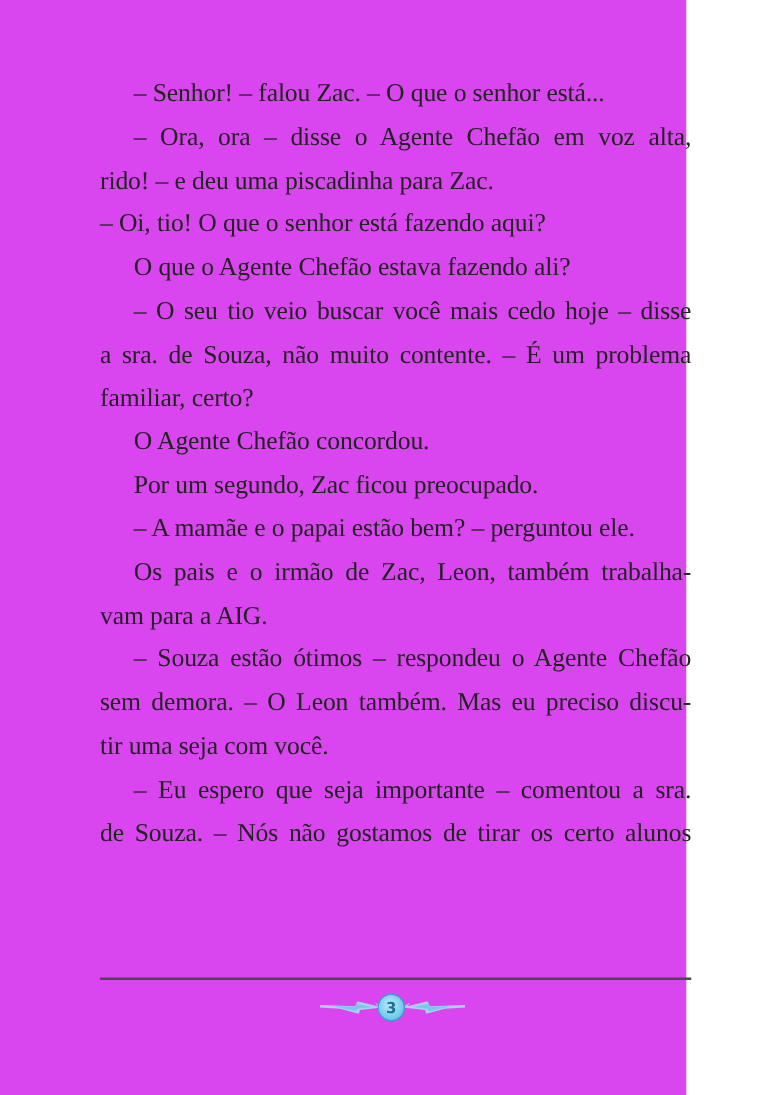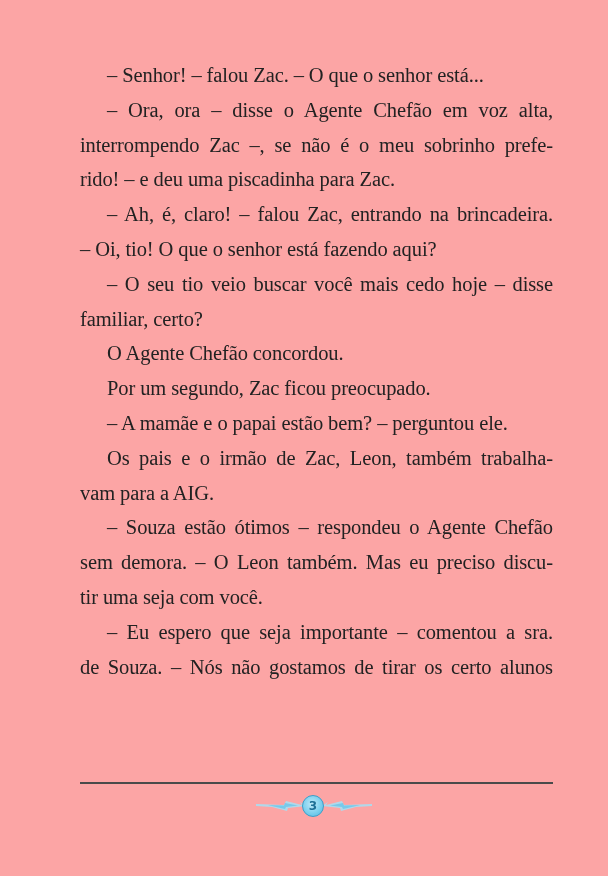--- a/index.html
+++ b/index.html
@@ -9,23 +9,23 @@
     }
     body {
       width: 608px;
       height: 876px;
       position: relative;
       overflow: hidden;
     }
     .page {
       position: absolute;
       left: 0; top: 0;
-      width: 608px;
+      width: 549px;
       height: 876px;
-      background: #fca5a5;
+      background: #d946ef;
     }
     .text-block {
       position: absolute;
       left: 80px;
       top: 58px;
       width: 473px;
       font-family: "Liberation Serif", "DejaVu Serif", serif;
       font-size: 20.5px;
       line-height: 34.8px;
       color: #222222;
@@ -81,25 +81,25 @@
       color: #1d6f95;
     }
   </style>
 </head>
 <body>
 
 <div class="page">
   <div class="text-block">
     <span class="line indent">– Senhor! – falou Zac. – O que o senhor está...</span>
     <span class="line indent justify">– Ora, ora – disse o Agente Chefão em voz alta,</span>
-    <span class="line justify">interrompendo Zac –, se não é o meu sobrinho prefe-</span>
     <span class="line">rido! – e deu uma piscadinha para Zac.</span>
-    <span class="line indent justify">– Ah, é, claro! – falou Zac, entrando na brincadeira.</span>
     <span class="line">– Oi, tio! O que o senhor está fazendo aqui?</span>
+    <span class="line indent">O que o Agente Chefão estava fazendo ali?</span>
     <span class="line indent justify">– O seu tio veio buscar você mais cedo hoje – disse</span>
+    <span class="line justify">a sra. de Souza, não muito contente. – É um problema</span>
     <span class="line">familiar, certo?</span>
     <span class="line indent">O Agente Chefão concordou.</span>
     <span class="line indent">Por um segundo, Zac ficou preocupado.</span>
     <span class="line indent">– A mamãe e o papai estão bem? – perguntou ele.</span>
     <span class="line indent justify">Os pais e o irmão de Zac, Leon, também trabalha-</span>
     <span class="line">vam para a AIG.</span>
     <span class="line indent justify">– Souza estão ótimos – respondeu o Agente Chefão</span>
     <span class="line justify">sem demora. – O Leon também. Mas eu preciso discu-</span>
     <span class="line">tir uma seja com você.</span>
     <span class="line indent justify">– Eu espero que seja importante – comentou a sra.</span>

